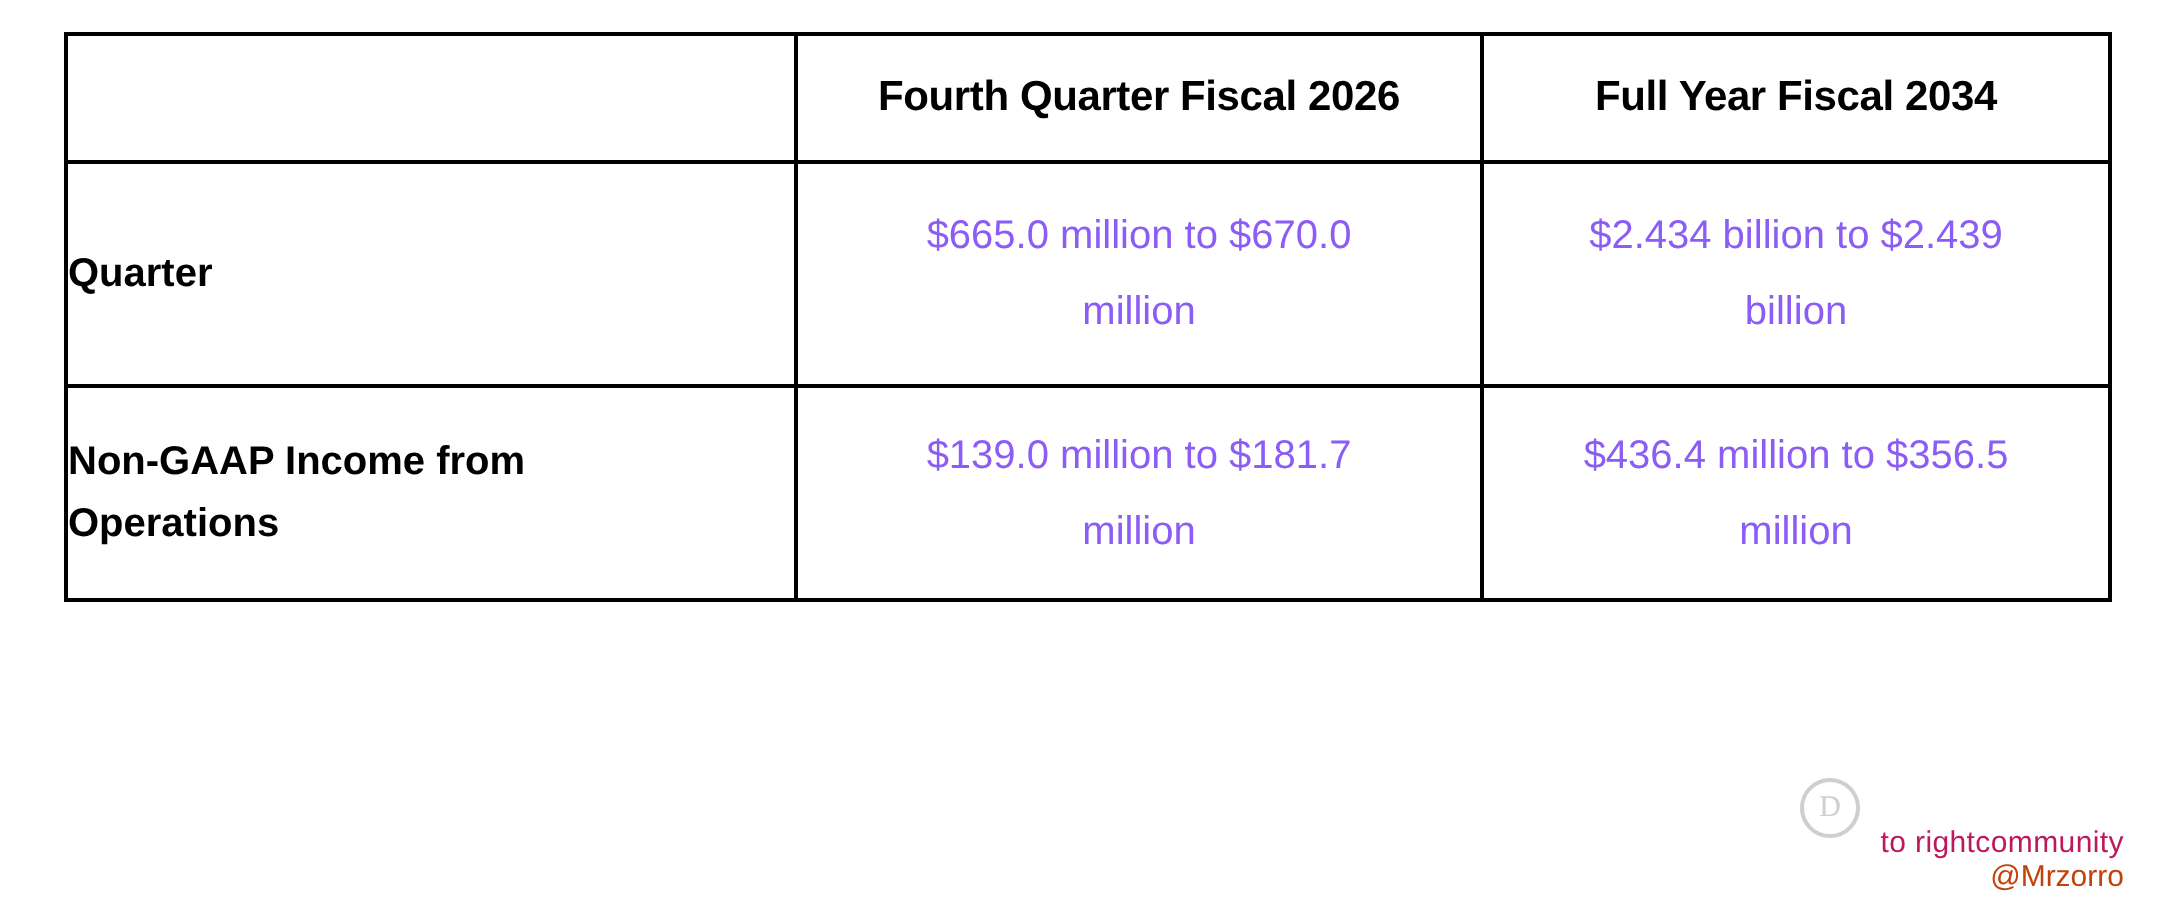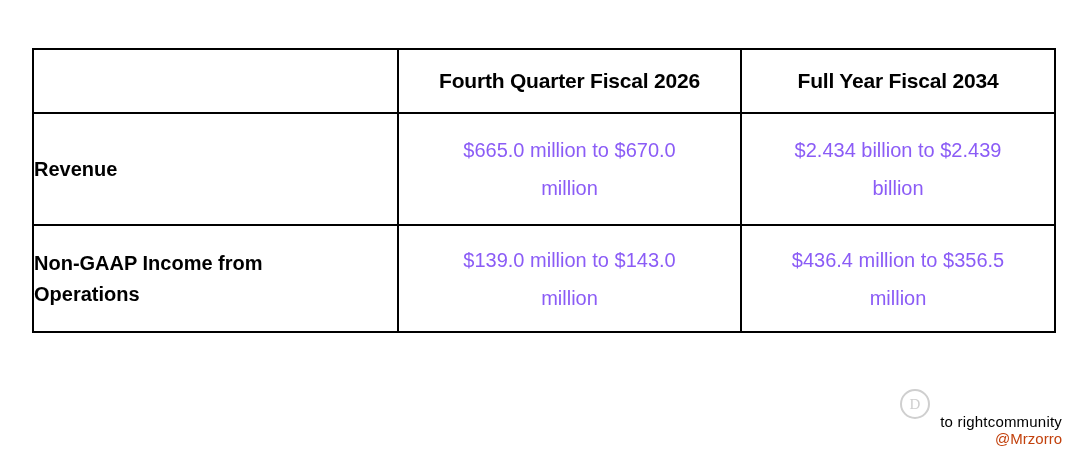--- a/index.html
+++ b/index.html
@@ -17,21 +17,20 @@
   .sheet {
     position: absolute;
     left: 32px;
     top: 16px;
     width: 1022px;
   }
   table.guidance {
     border-collapse: collapse;
     width: 1022px;
     table-layout: fixed;
-    margin-top: 32px;
   }
   table.guidance td, table.guidance th {
     border: 2px solid #000000;
     padding: 0;
     vertical-align: middle;
   }
   col.c-label { width: 365px; }
   col.c-q4 { width: 343px; }
   col.c-fy { width: 314px; }
 
@@ -70,21 +69,21 @@
   .watermark {
     position: absolute;
     right: 18px;
     bottom: 10px;
     text-align: right;
     pointer-events: none;
     user-select: none;
   }
   .wm-top {
     font-size: 15px;
-    color: #000000;
+    color: #be185d;
     letter-spacing: 0.2px;
     white-space: nowrap;
   }
   .wm-handle {
     font-size: 15px;
     color: #c2410c;
     white-space: nowrap;
   }
   .wm-logo {
     position: absolute;
@@ -114,37 +113,37 @@
     </colgroup>
     <thead>
       <tr>
         <th class="hdr-blank"></th>
         <th class="hdr-cell">Fourth Quarter Fiscal 2026</th>
         <th class="hdr-cell">Full Year Fiscal 2034</th>
       </tr>
     </thead>
     <tbody>
       <tr class="r-revenue">
-        <td class="row-label">Revenue</td>
+        <td class="row-label">Quarter</td>
         <td class="row-value">
           <span class="val-line">$665.0 million to $670.0</span>
           <span class="val-line">million</span>
         </td>
         <td class="row-value">
           <span class="val-line">$2.434 billion to $2.439</span>
           <span class="val-line">billion</span>
         </td>
       </tr>
       <tr class="r-nongaap-ops">
         <td class="row-label">
           <span class="val-line">Non-GAAP Income from</span>
           <span class="val-line">Operations</span>
         </td>
         <td class="row-value">
-          <span class="val-line">$139.0 million to $143.0</span>
+          <span class="val-line">$139.0 million to $181.7</span>
           <span class="val-line">million</span>
         </td>
         <td class="row-value">
           <span class="val-line">$436.4 million to $356.5</span>
           <span class="val-line">million</span>
         </td>
       </tr>
     </tbody>
   </table>
 </div>

